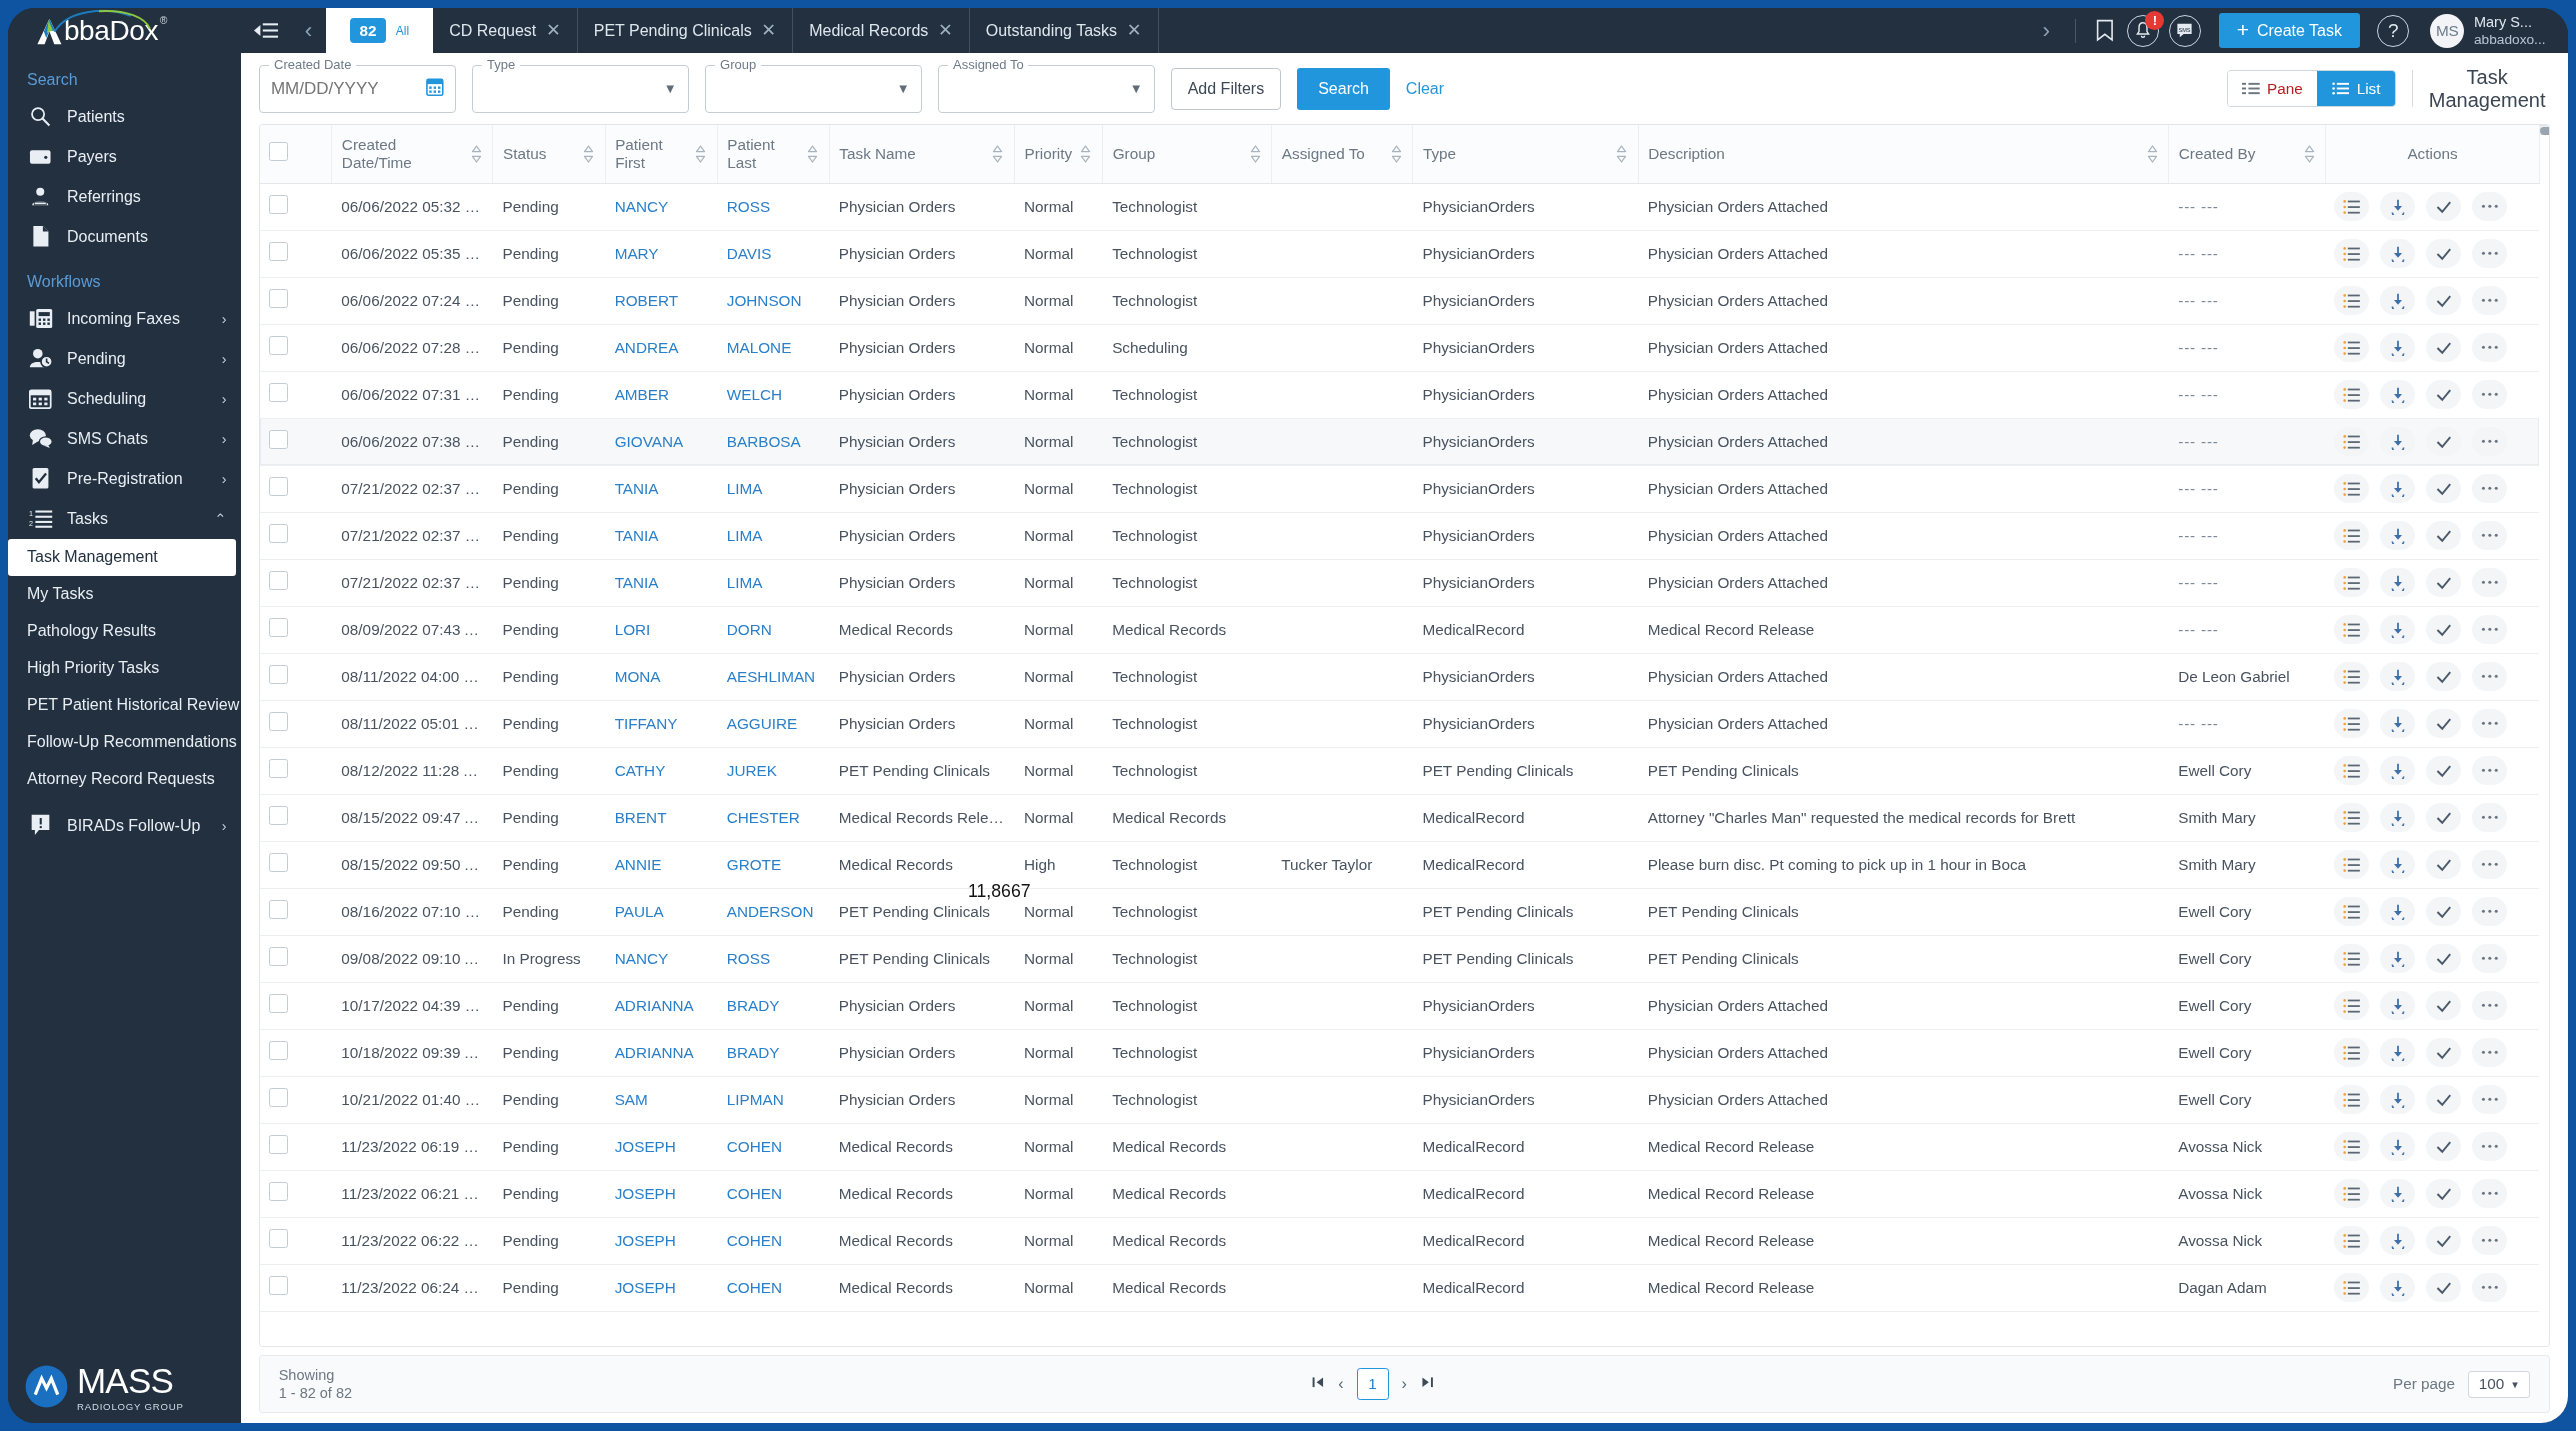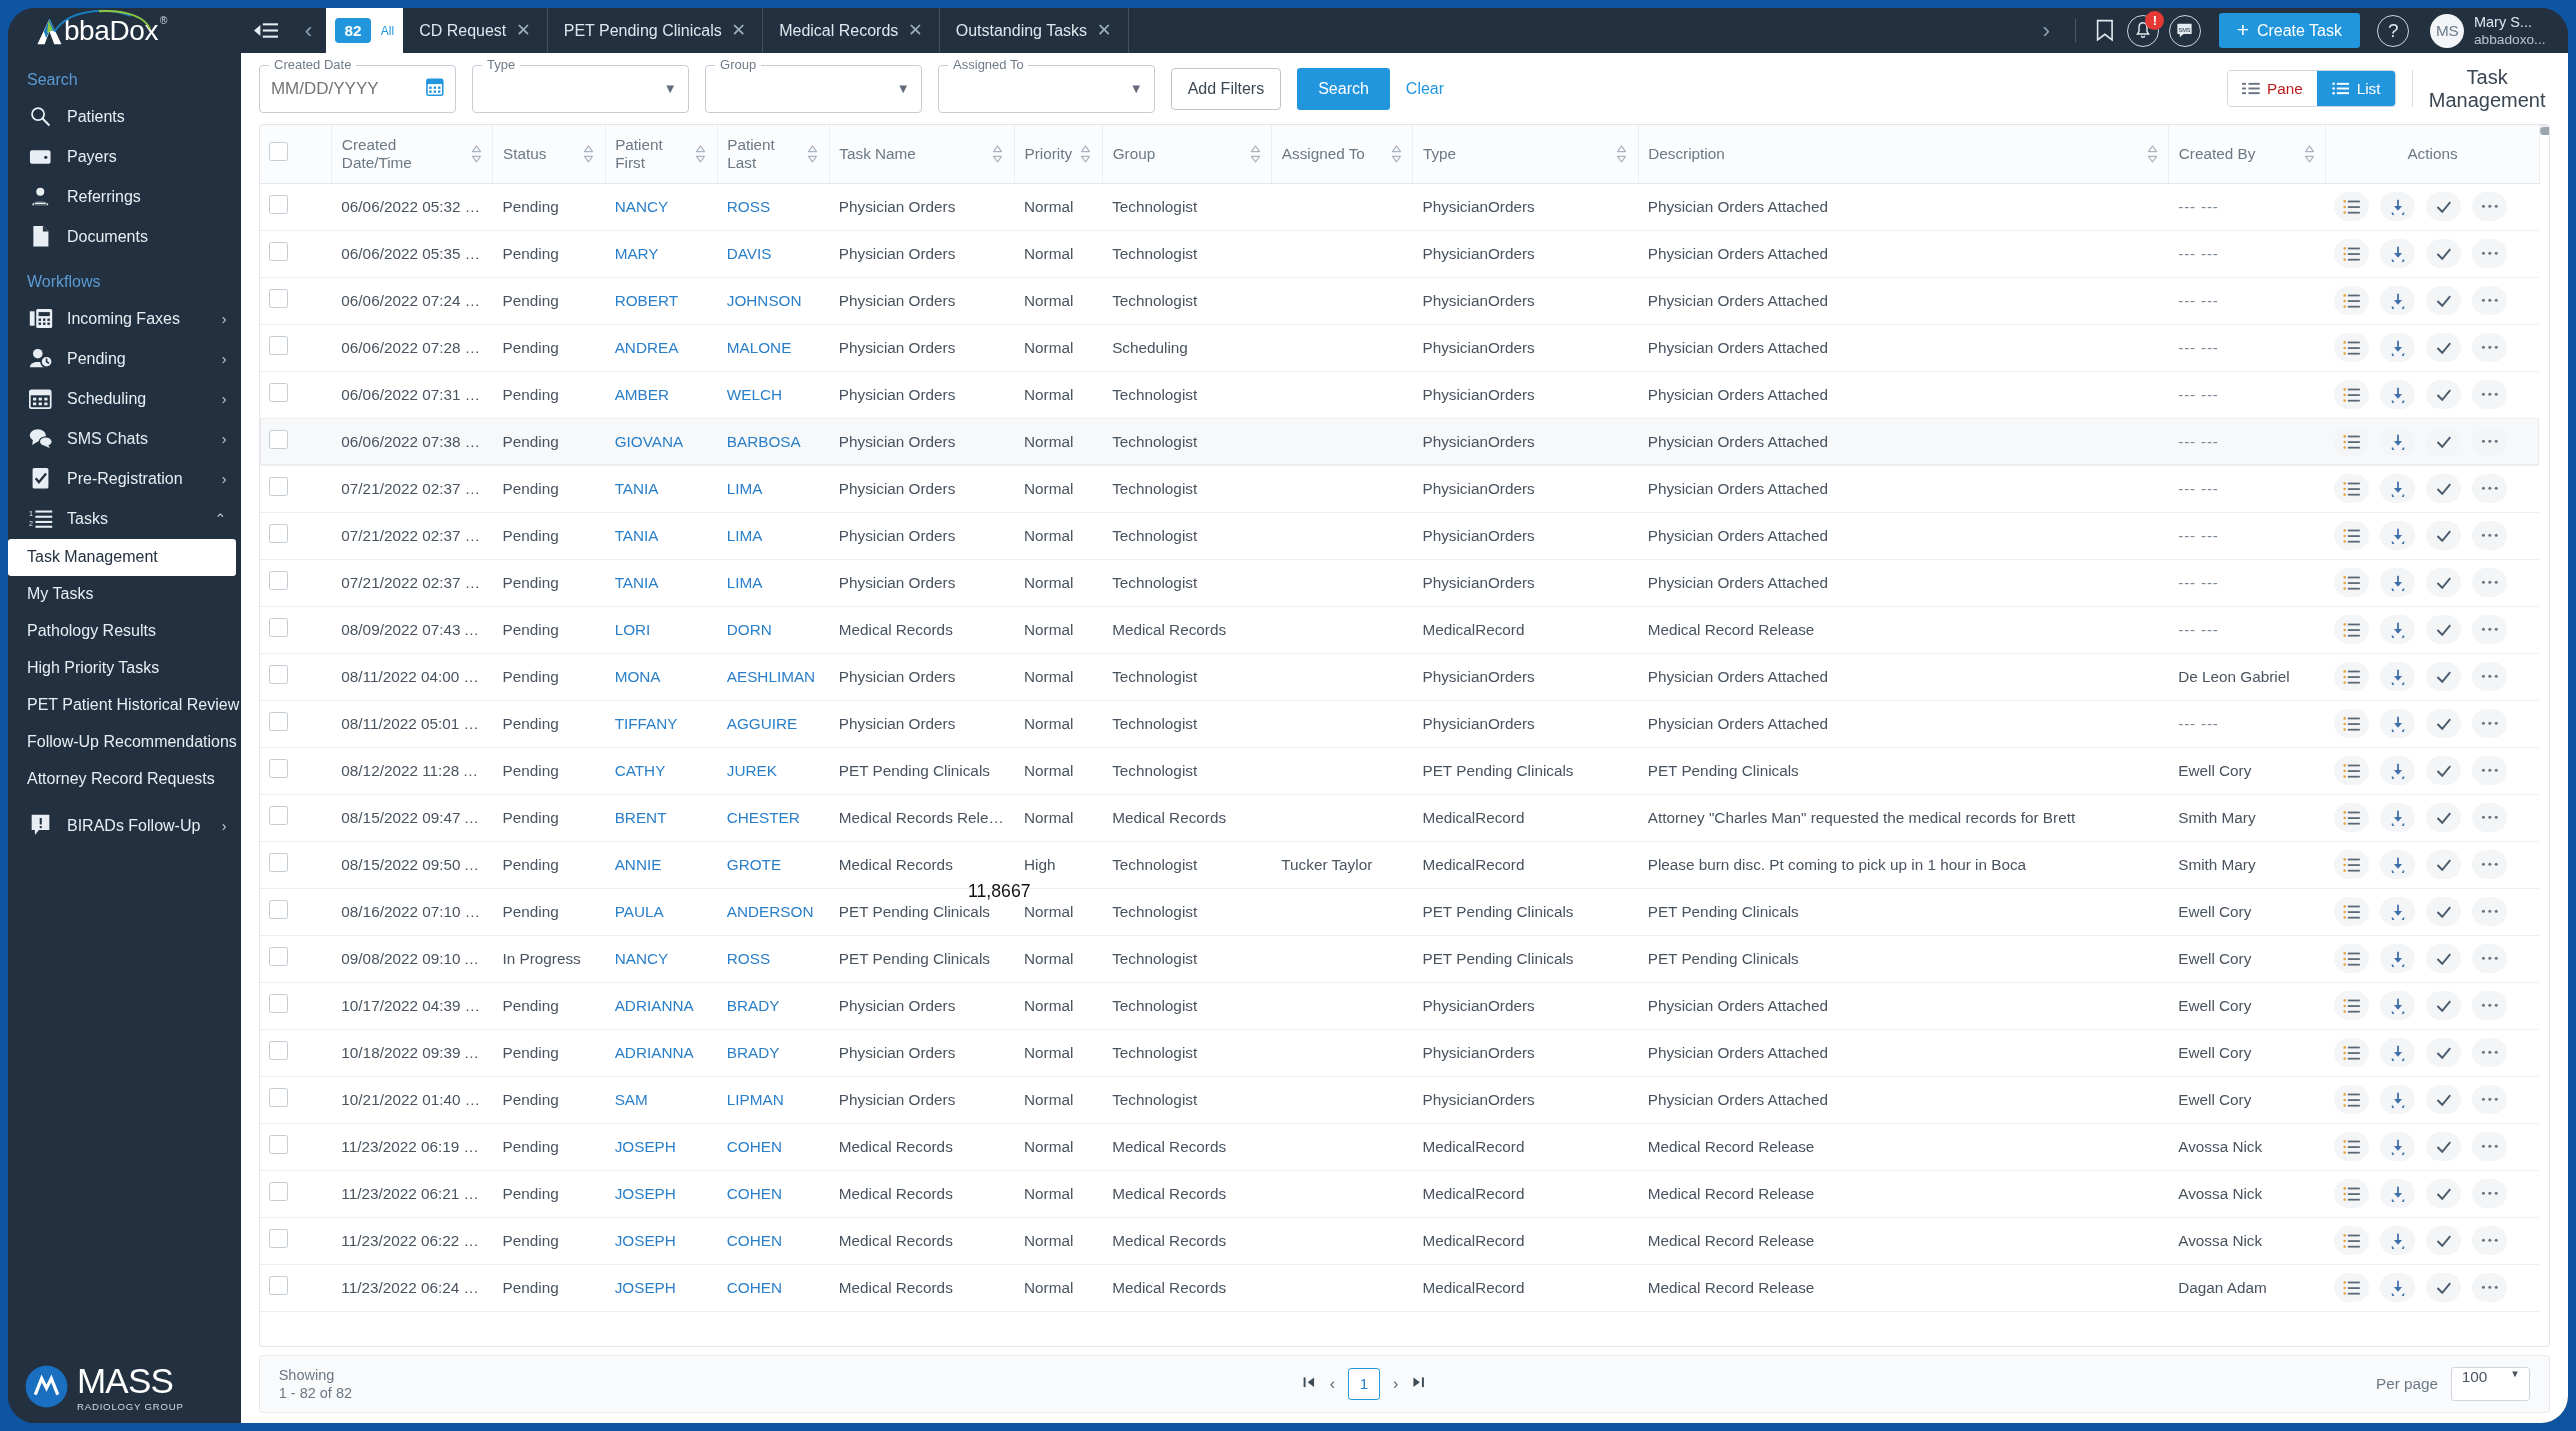--- a/index.html
+++ b/index.html
@@ -66,21 +66,21 @@
     display:flex; align-items:center; gap:9.6px;
     padding:0 16px;
     color:#dfe7ee; font-size:16px;
     border-right:0.8px solid #41505f;
     cursor:pointer; white-space:nowrap;
   }
   .tab.active {
     background:#ffffff;
     color:#2f3b47;
     border-right:none;
-    padding:0 9px;
+    padding:0 24px;
     align-items:center;
   }
   .tab .count {
     background:#2196dd; color:#fff;
     border-radius:4px;
     font-size:15.3px;
     padding:3.2px 9.6px;
     font-weight:bold;
   }
   .tab .allword { color:#2196dd; font-size:12px; }
@@ -330,22 +330,22 @@
     width:32px; height:32px;
     border:0.8px solid #2196dd; border-radius:3.2px;
     color:#2a7fc9; font-size:15.3px;
     display:flex; align-items:center; justify-content:center;
     cursor:pointer; background:#fff;
   }
   #perpage { display:flex; align-items:center; gap:13px; }
   #perpage .pplabel { font-size:15.3px; color:#6c7884; }
   #ppsel {
     border:0.8px solid #cfd6dd; border-radius:3.2px;
-    height:34px; padding:0 9.6px;
-    display:flex; align-items:flex-start; gap:23px;
+    height:27px; padding:0 9.6px;
+    display:flex; align-items:center; gap:6px;
     font-size:15.3px; color:#48535f; background:#fff; cursor:pointer;
   }
 
   
   #tooltip {
     position:absolute;
     left:727px; top:828px;
     font-size:17.7px; color:#111;
     font-family:"Liberation Sans", sans-serif;
     z-index:60;

